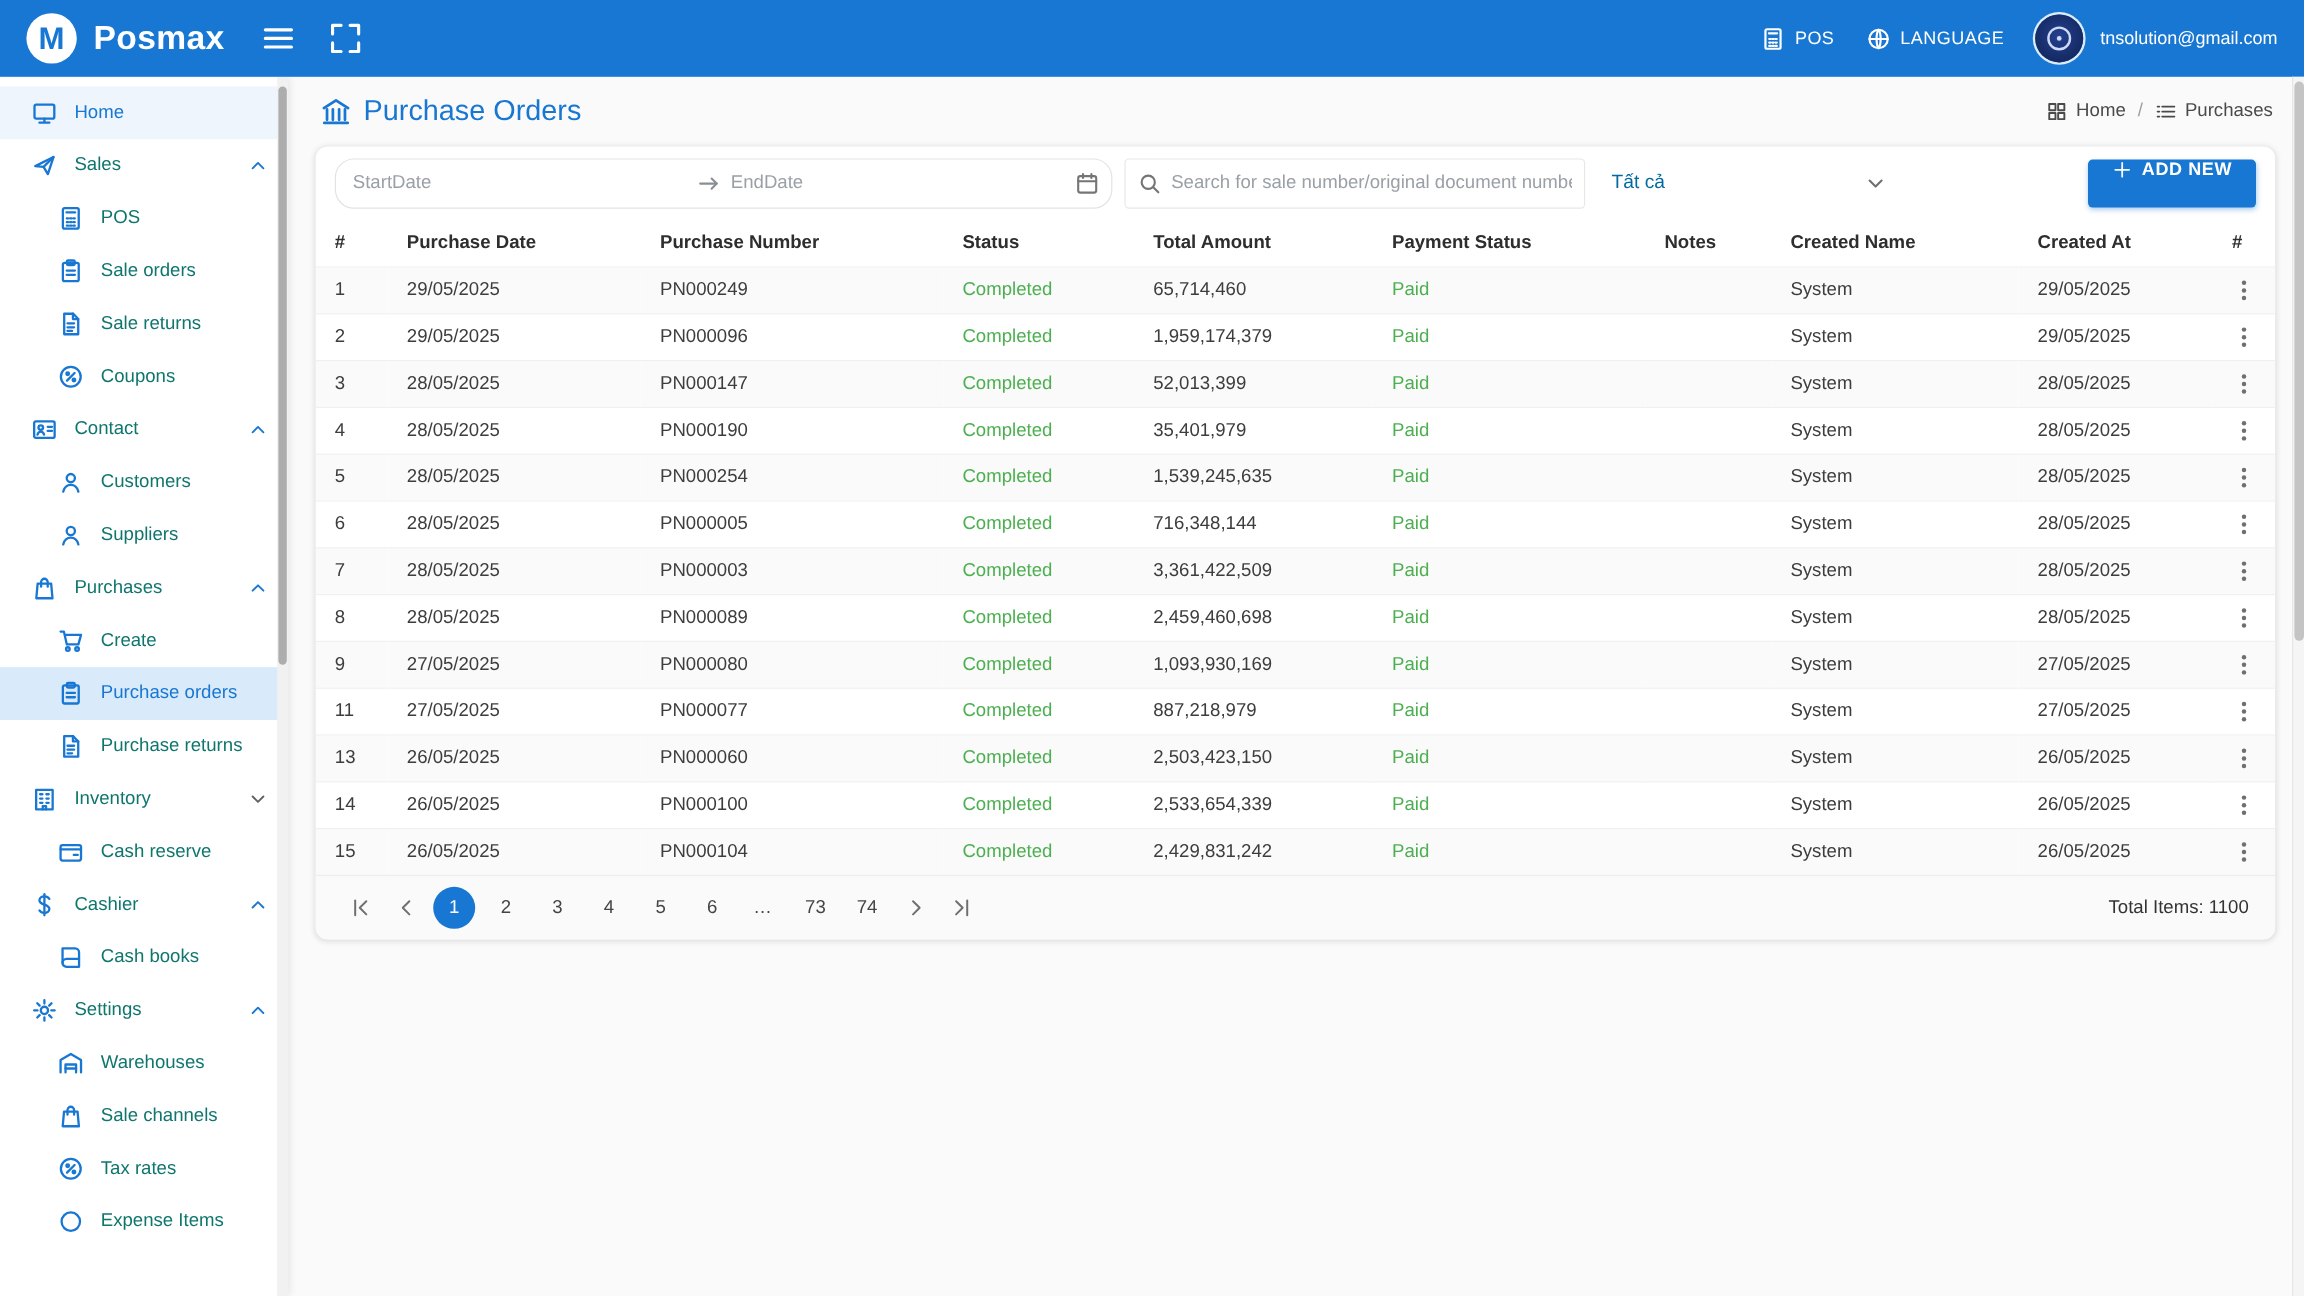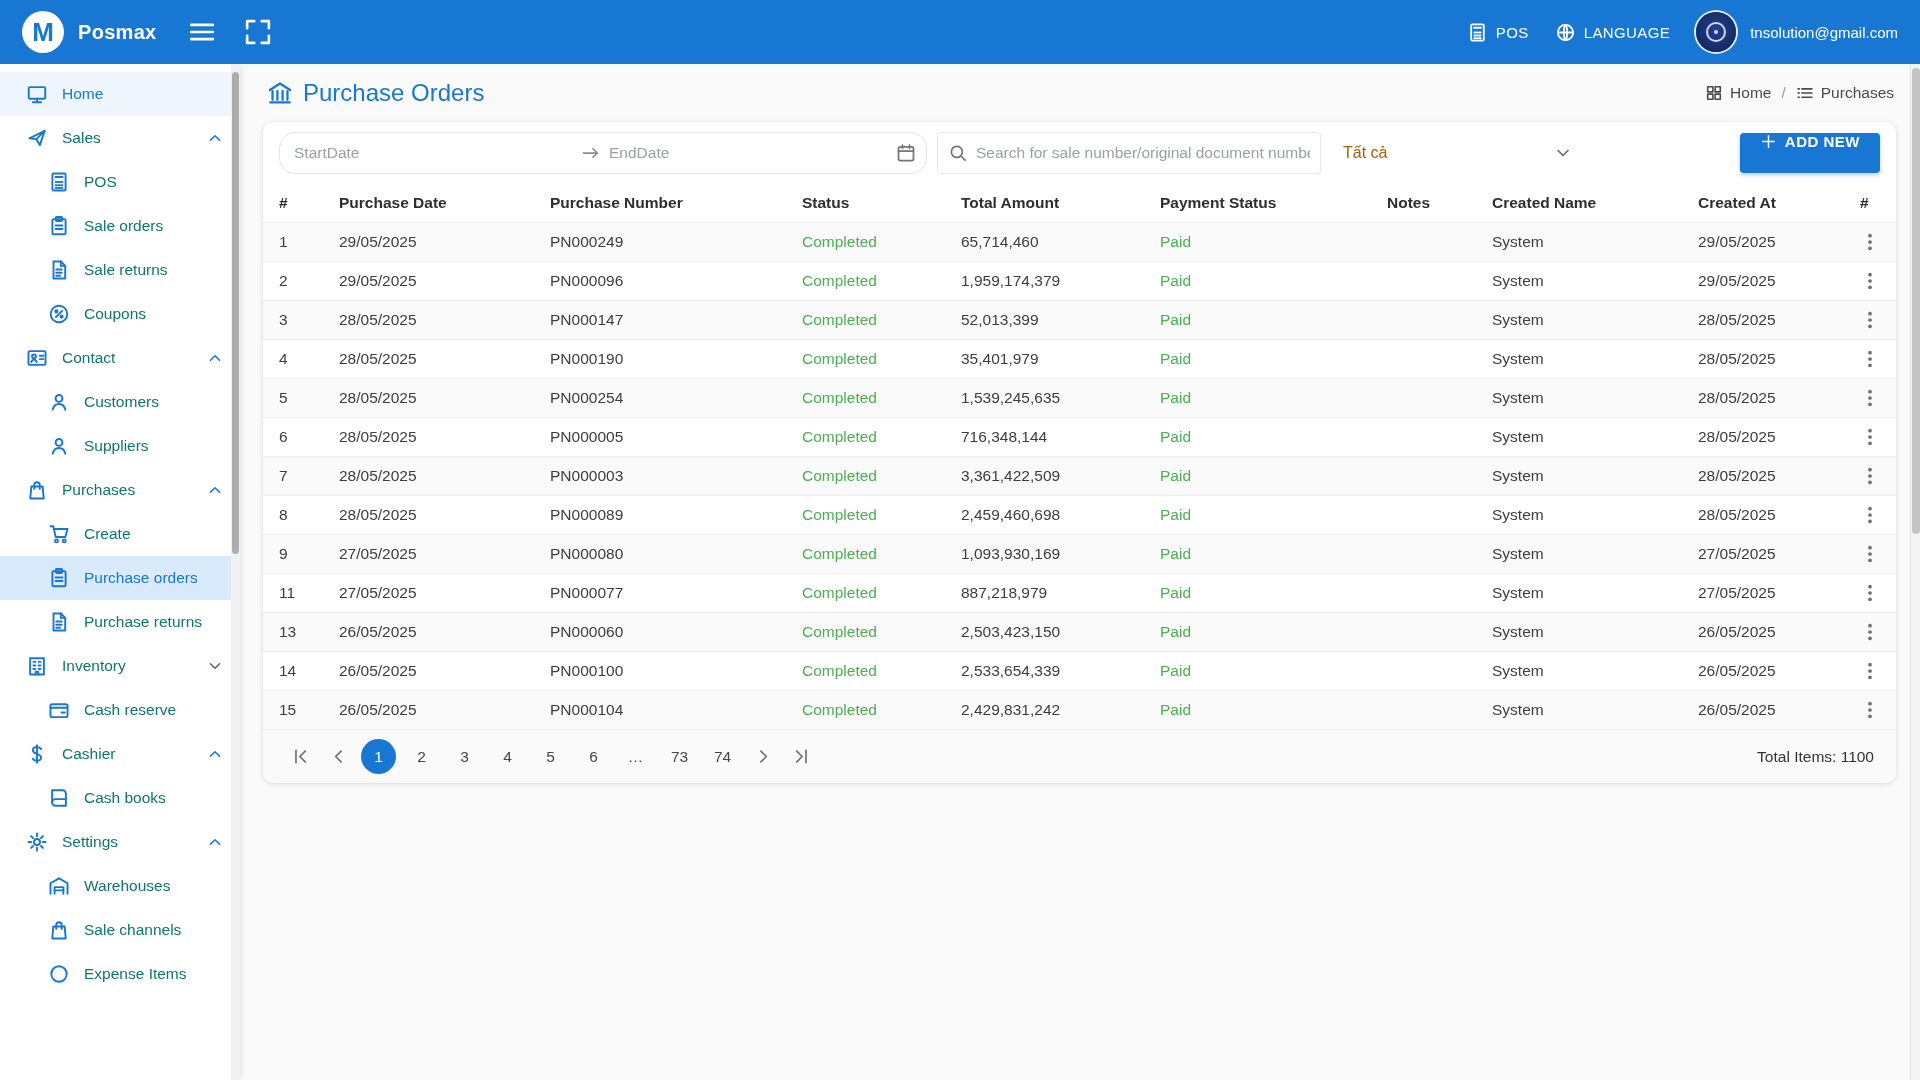--- a/index.html
+++ b/index.html
@@ -1,21 +1,21 @@
 <!DOCTYPE html>
 <html><head>
 <meta charset="utf-8">
 <style>
   * { box-sizing: border-box; margin: 0; padding: 0; }
   html,body { width:1920px; height:1080px; overflow:hidden; font-family:"Liberation Sans", sans-serif; background:#fafafa; }
 
   
   .navbar { position:fixed; top:0; left:0; width:1920px; height:64px; background:#1877d2; display:flex; align-items:center; padding:0 22px; color:#fff; z-index:30; }
   .logo { width:42px; height:42px; border-radius:50%; background:#fff; color:#1877d2; display:flex; align-items:center; justify-content:center; font-weight:bold; font-size:26px; flex:none; }
-  .brand { font-size:20px; font-weight:bold; margin:0 30px 0 14px; letter-spacing:.3px; }
+  .brand { font-size:28px; font-weight:bold; margin:0 30px 0 14px; letter-spacing:.3px; }
   .nav-iconbtn { width:30px; height:30px; color:#fff; cursor:pointer; margin-right:26px; }
   .nav-iconbtn svg { width:100%; height:100%; }
   .nav-right { margin-left:auto; display:flex; align-items:center; gap:26px; }
   .nav-link { display:flex; align-items:center; gap:8px; font-size:15px; letter-spacing:.4px; cursor:pointer; }
   .nav-link .nl-icon { width:21px; height:21px; }
   .nav-link .nl-icon svg { width:100%; height:100%; }
   .avatar { width:40px; height:40px; border-radius:50%; background:radial-gradient(circle at 50% 45%, #24408f 0%, #152a63 70%); box-shadow:0 0 0 2px rgba(255,255,255,.85); display:flex; align-items:center; justify-content:center; cursor:pointer; }
   .avatar-inner { width:20px; height:20px; border:2px solid #cfd8f7; border-radius:50%; position:relative; }
   .avatar-inner::after { content:""; position:absolute; left:6px; top:6px; width:4px; height:4px; background:#cfd8f7; border-radius:50%; }
   .nav-email { font-size:15px; margin-left:-12px; }
@@ -60,21 +60,21 @@
   .daterange { display:flex; align-items:center; width:648px; height:42px; border:1px solid #e3e3e3; border-radius:16px; padding:0 10px 0 14px; gap:8px; }
   .daterange input { border:none; outline:none; flex:1; font-size:15.5px; font-family:"Liberation Sans",sans-serif; color:#333; background:transparent; min-width:0; }
   .daterange input::placeholder, .searchbox input::placeholder { color:#9aa0a6; }
   .dr-arrow { width:20px; height:20px; color:#8a8f94; flex:none; }
   .dr-arrow svg, .dr-cal svg, .sb-icon svg { width:100%; height:100%; }
   .dr-cal { width:20px; height:20px; color:#757575; flex:none; cursor:pointer; }
   .searchbox { display:flex; align-items:center; width:384px; height:42px; border:1px solid #e8e8e8; border-radius:4px; padding:0 10px; gap:8px; }
   .sb-icon { width:20px; height:20px; color:#757575; flex:none; }
   .searchbox input { border:none; outline:none; flex:1; font-size:15.5px; font-family:"Liberation Sans",sans-serif; color:#333; background:transparent; min-width:0; }
   .statusselect { display:flex; align-items:center; width:250px; height:42px; padding:0 8px 0 12px; cursor:pointer; }
-  .statusselect .ss-value { font-size:16px; color:#a16207; flex:1; }
+  .statusselect .ss-value { font-size:16px; color:#0369a1; flex:1; }
   .ss-caret { width:20px; height:20px; color:#6f6f6f; }
   .ss-caret svg { width:100%; height:100%; }
   .filters-spacer { flex:1; }
   .addnew-btn { display:flex; align-items:flex-start; gap:8px; height:40px; padding:0 20px; background:#1877d2; color:#fff; border:none; border-radius:4px; font-size:15px; font-weight:bold; letter-spacing:.5px; cursor:pointer; box-shadow:0 2px 4px rgba(24,119,210,.35); font-family:"Liberation Sans",sans-serif; }
   .addnew-btn .an-plus { width:17px; height:17px; }
   .addnew-btn .an-plus svg { width:100%; height:100%; }
 
   
   table { width:100%; border-collapse:collapse; table-layout:fixed; }
   thead th { text-align:left; font-weight:bold; color:#2e2e2e; font-size:15.5px; padding:9px 16px; height:38px; }
@@ -294,20 +294,29 @@
             <path d="M4.8 11.2h6.4"></path>
           </svg></span>
         <span class="s-label">Warehouses</span>
       </div>
       <div class="side-item child">
         <span class="s-icon"><svg viewBox="0 0 16 16" fill="none" stroke="currentColor" stroke-width="1.4" stroke-linecap="round" stroke-linejoin="round">
             <path d="M3.9 5.4h8.2l.8 8.8H3.1z"></path>
             <path d="M6 7.2V4.4a2 2 0 014 0v2.8"></path>
           </svg></span>
         <span class="s-label">Sale channels</span>
+      </div>
+      <div class="side-item child">
+        <span class="s-icon"><svg viewBox="0 0 16 16" fill="none" stroke="currentColor" stroke-width="1.4" stroke-linecap="round" stroke-linejoin="round">
+            <circle cx="8" cy="8" r="6"></circle>
+            <path d="M5.7 10.3l4.6-4.6"></path>
+            <circle cx="6.1" cy="6.1" r="0.8"></circle>
+            <circle cx="9.9" cy="9.9" r="0.8"></circle>
+          </svg></span>
+        <span class="s-label">Tax rates</span>
       </div>
       <div class="side-item child">
         <span class="s-icon"><svg viewBox="0 0 16 16" fill="none" stroke="currentColor" stroke-width="1.4" stroke-linecap="round" stroke-linejoin="round">
             <circle cx="8" cy="8" r="5.6"></circle>
           </svg></span>
         <span class="s-label">Expense Items</span>
       </div>
     </nav>
   <div class="side-scroll-track">
       <div class="side-scroll-thumb"></div>

